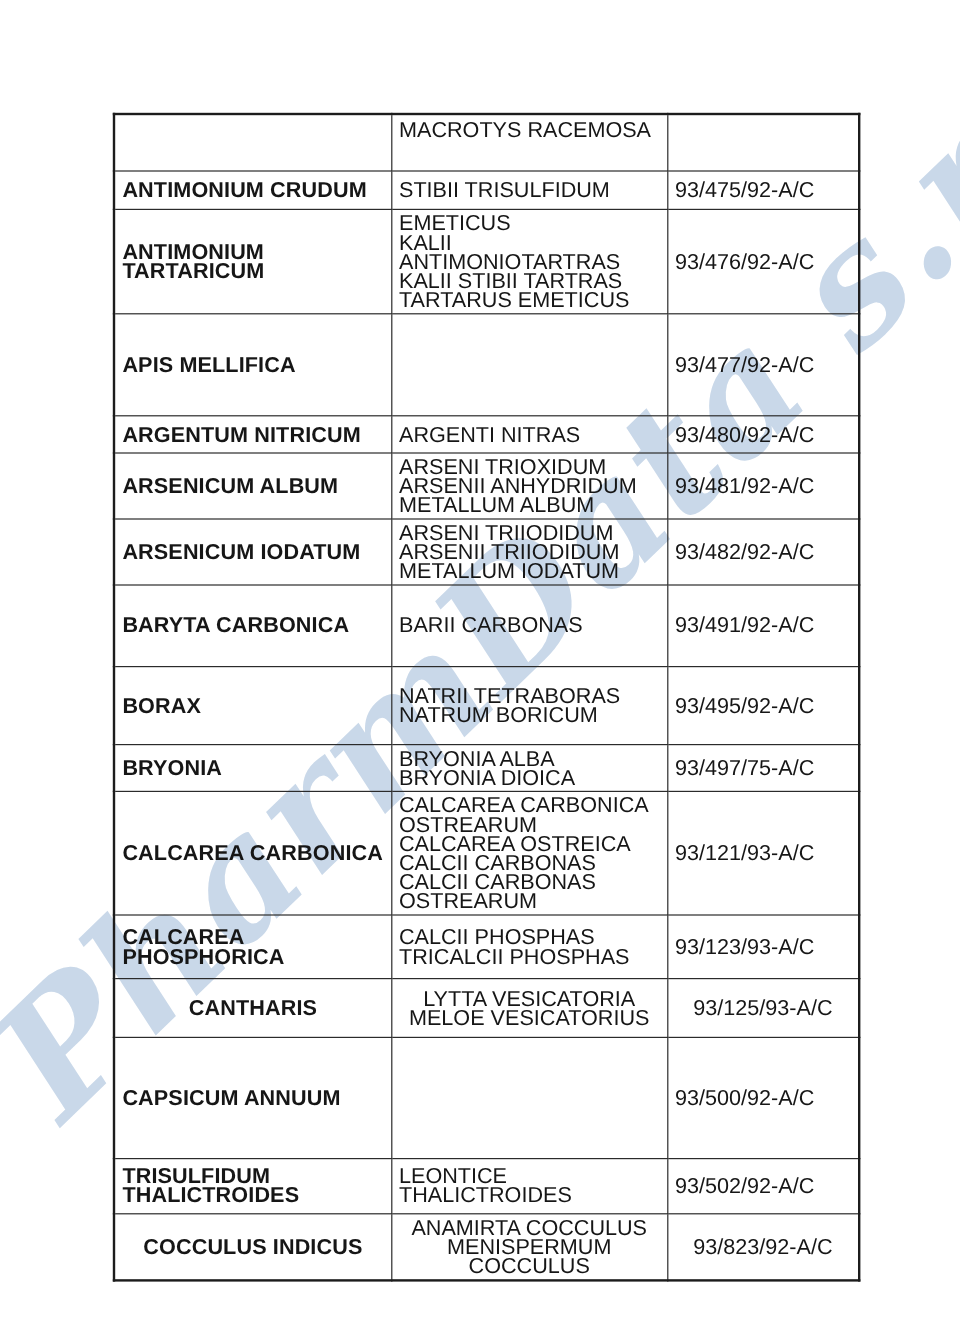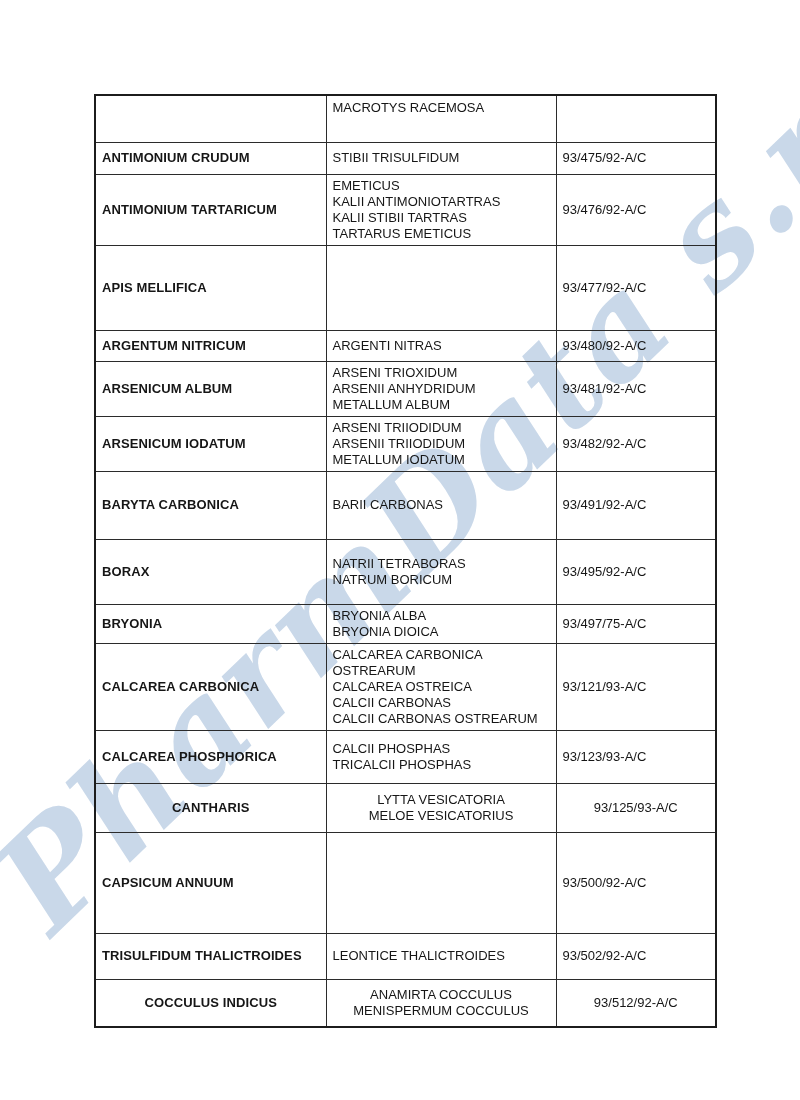--- a/index.html
+++ b/index.html
@@ -34,21 +34,21 @@
     z-index: 1;
     border-collapse: collapse;
     table-layout: fixed;
     background: transparent;
     border: 2px solid #1c1c1c;
   }
   table.remedies td {
     border: 1px solid #2b2b2b;
     vertical-align: middle;
     padding: 3px 6px;
-    font-size: 13px;
+    font-size: 18px;
     line-height: 16px;
     color: #161616;
     overflow: hidden;
     word-wrap: break-word;
   }
   table.remedies td.col-name {
     font-weight: bold;
     letter-spacing: 0.1px;
   }
   
@@ -174,18 +174,18 @@
           <td class="col-reg">93/500/92-A/C</td>
         </tr>
         <tr>
           <td class="col-name">TRISULFIDUM THALICTROIDES</td>
           <td class="col-syn">LEONTICE THALICTROIDES</td>
           <td class="col-reg">93/502/92-A/C</td>
         </tr>
         <tr>
           <td class="col-name">COCCULUS INDICUS</td>
           <td class="col-syn">ANAMIRTA COCCULUS<br>MENISPERMUM COCCULUS</td>
-          <td class="col-reg">93/512/92-A/C</td>
+          <td class="col-reg">93/823/92-A/C</td>
         </tr>
       </tbody>
   </table>
 
 </div>
 
 </body></html>

